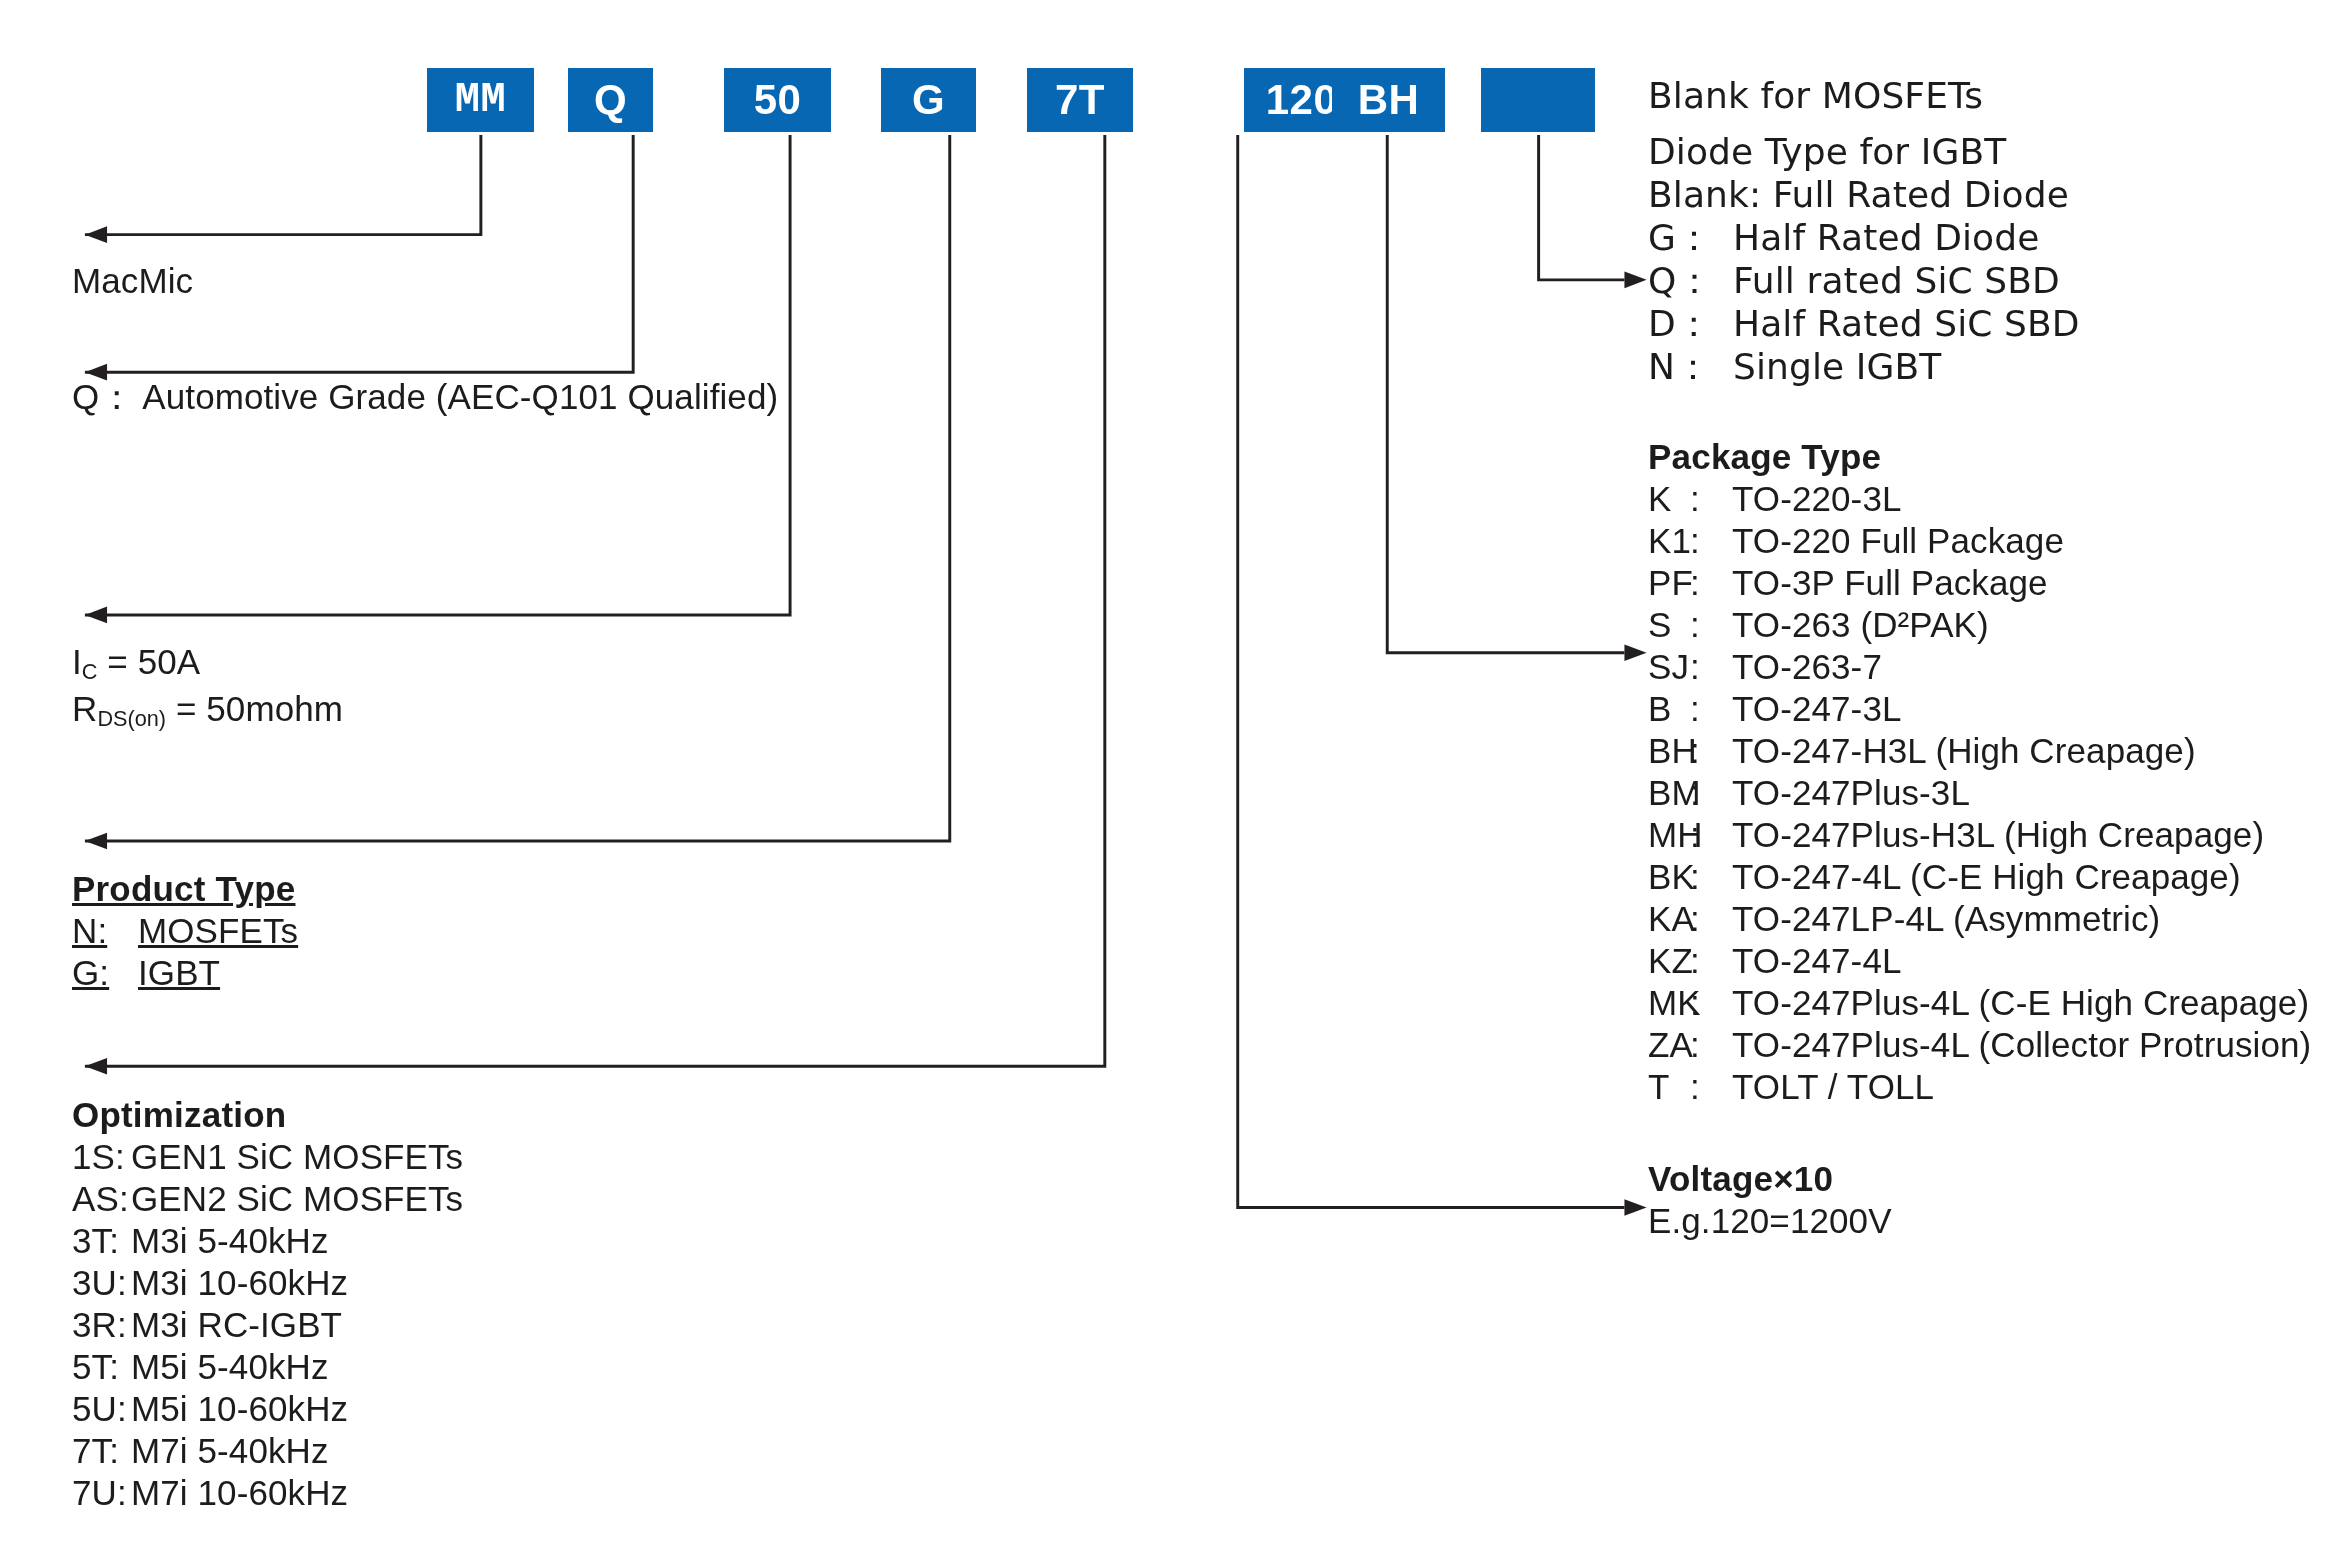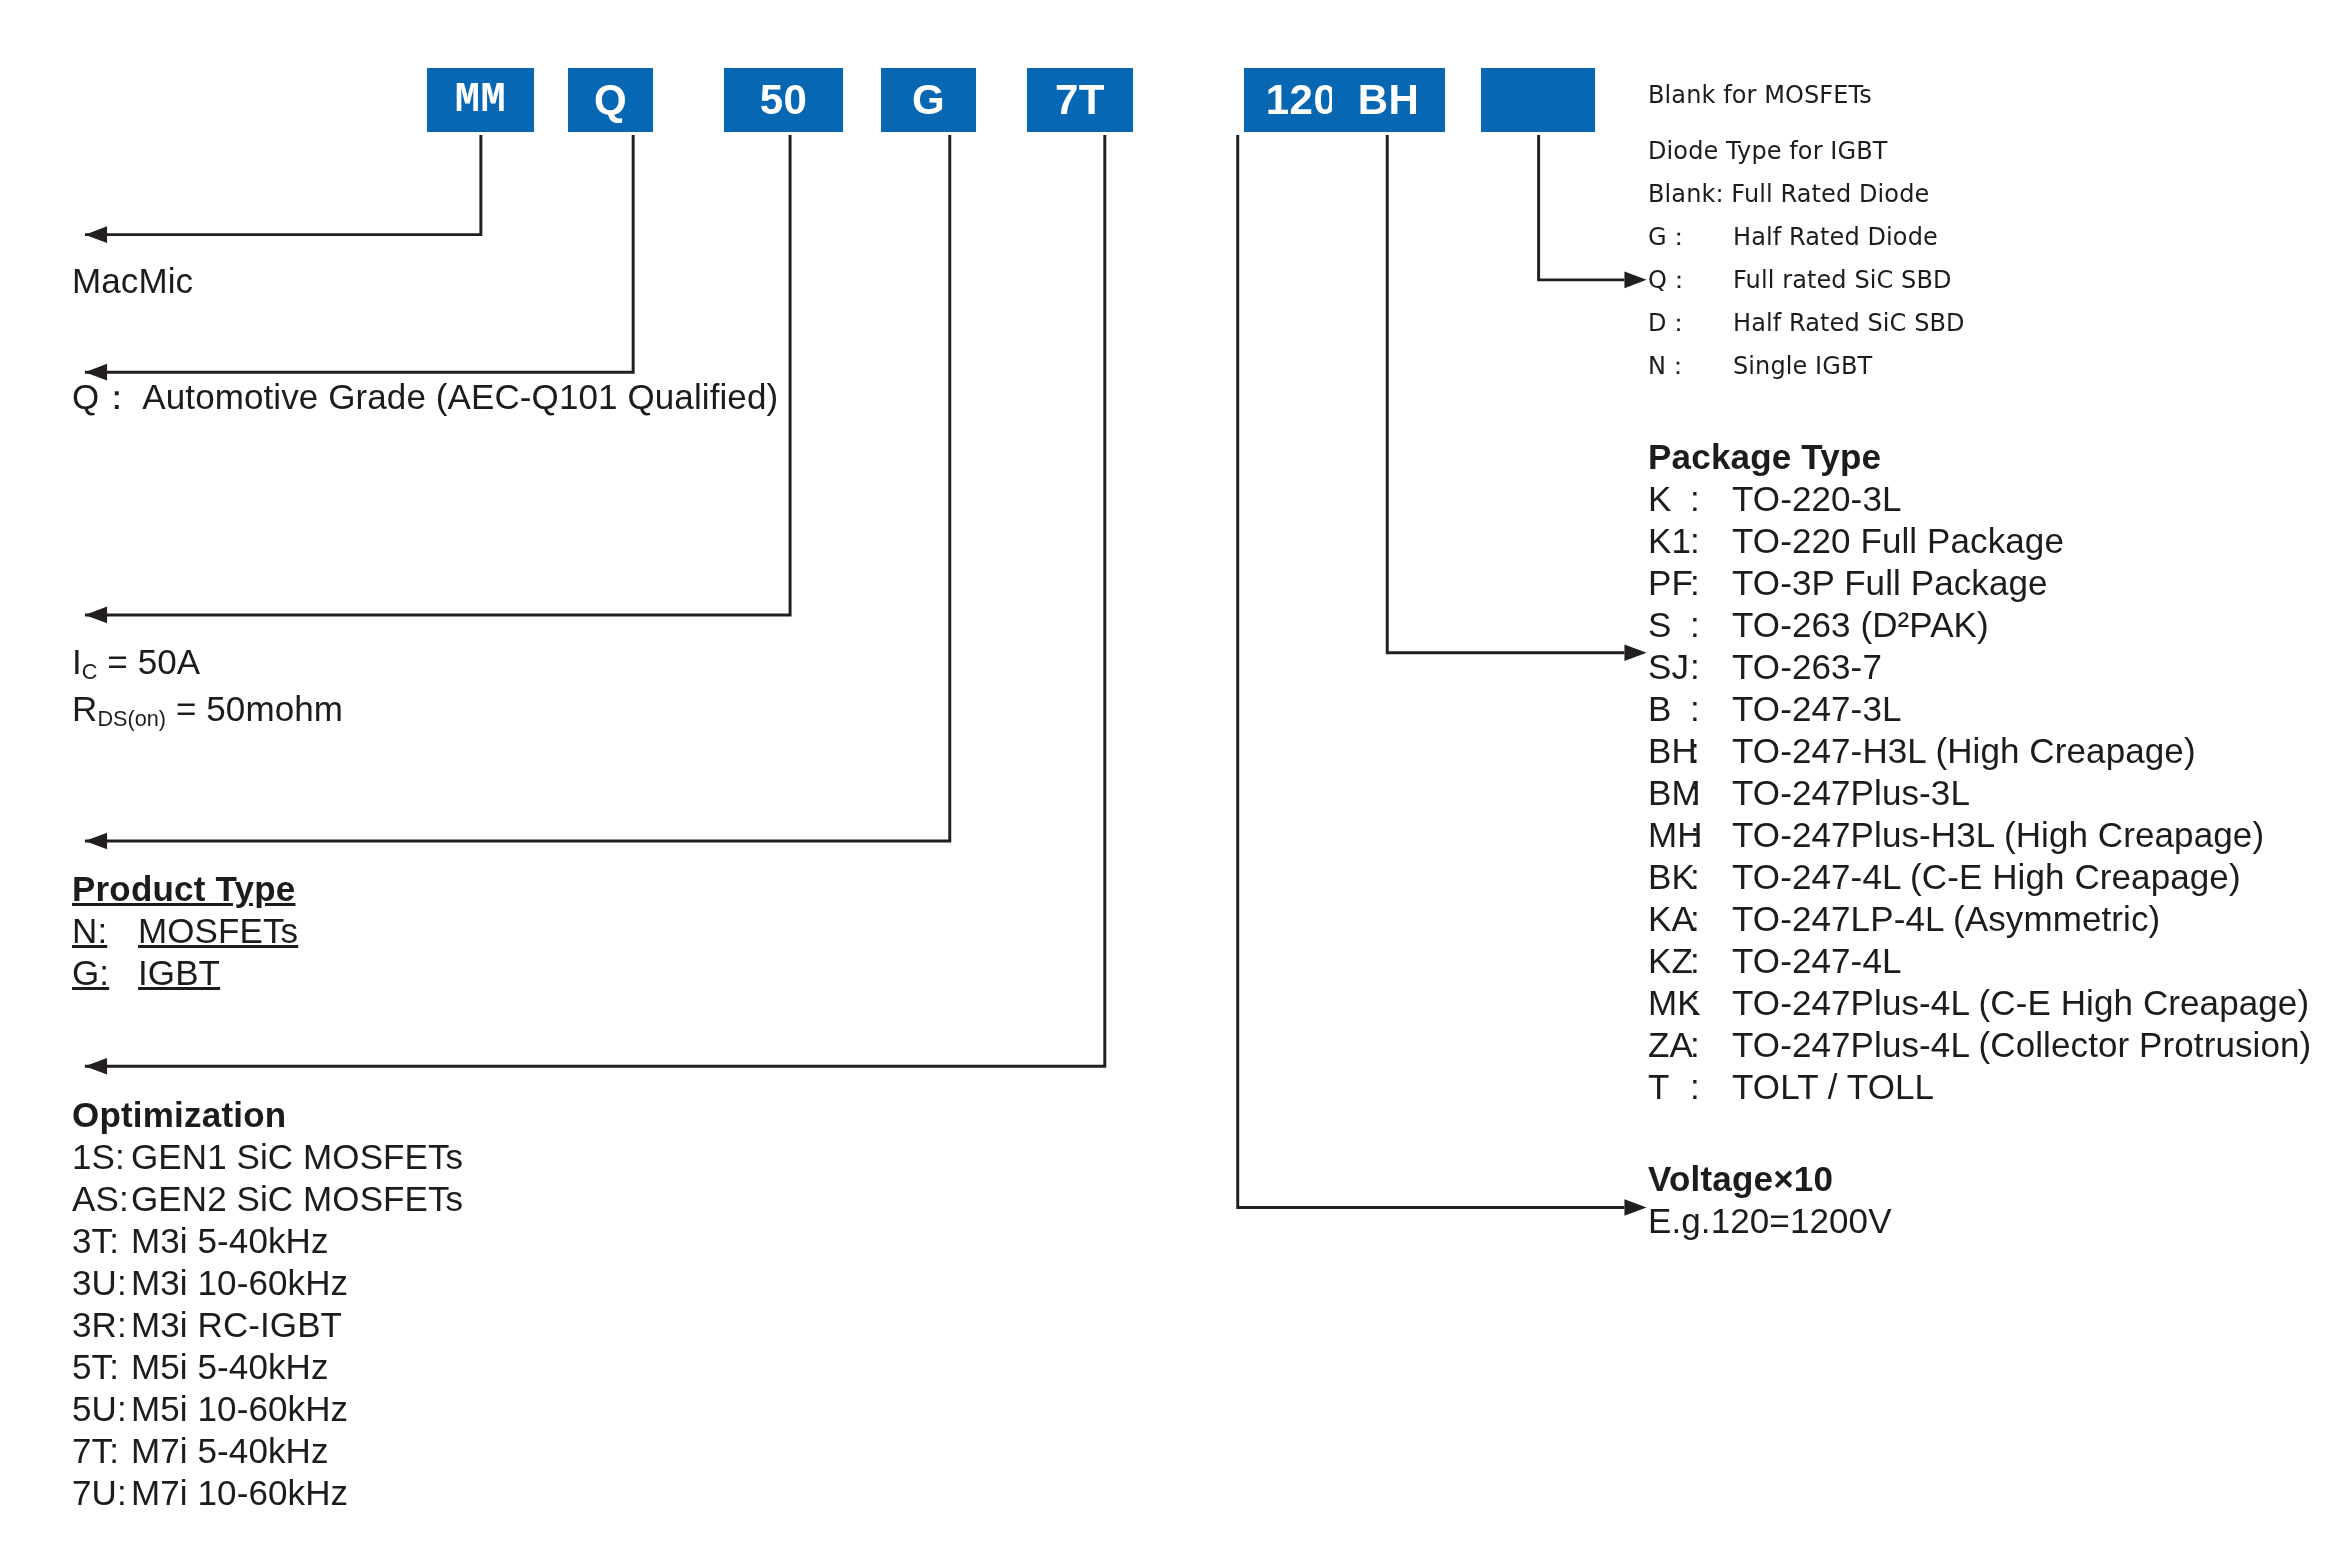--- a/index.html
+++ b/index.html
@@ -27,40 +27,40 @@
 
   
   svg.wires{position:absolute;left:0;top:0;width:2337px;height:1563px;pointer-events:none;}
   svg.wires path{fill:none;stroke:#231f20;stroke-width:3.2;}
   svg.wires polygon{fill:#231f20;}
 
   
   .tb{position:absolute;white-space:nowrap;}
   .tb .hd{font-weight:bold;font-size:35px;line-height:42px;letter-spacing:0.2px;}
   .tb .ln{font-size:35px;line-height:42px;letter-spacing:0.1px;}
-  .tb .ln.hum, .tb .hd.hum{font-family:"DejaVu Sans",sans-serif;font-size:24px;line-height:43px;}
+  .tb .ln.hum, .tb .hd.hum{font-family:"DejaVu Sans",sans-serif;font-size:36px;line-height:43px;}
 
   .sub{font-size:.62em;vertical-align:baseline;position:relative;top:.22em;letter-spacing:0;}
 
   .row{display:flex;}
   .row .k{display:inline-block;}
   .gap-a .k{width:59px;}
   .gap-b .k{width:85px;}
   .gap-c .k{width:66px;}
 </style>
 </head>
 <body>
 
 <div class="canvas">
 
   <div class="code-box" style="left:427px;top:68px;width:107px;height:64px;font-family:Liberation Mono, monospace;">MM</div>
 
   <div class="code-box" style="left:568px;top:68px;width:85px;height:64px;">Q</div>
 
-  <div class="code-box" style="left:724px;top:68px;width:119px;height:64px;">50</div>
+  <div class="code-box" style="left:724px;top:68px;width:107px;height:64px;">50</div>
 
   <div class="code-box" style="left:881px;top:68px;width:95px;height:64px;">G</div>
 
   <div class="code-box" style="left:1027px;top:68px;width:106px;height:64px;">7T</div>
 
   <div class="code-box" style="left:1244px;top:68px;width:115px;height:64px;">120</div>
 
   <div class="code-box" style="left:1332px;top:68px;width:113px;height:64px;">BH</div>
 
   <div class="code-box" style="left:1481px;top:68px;width:114px;height:64px;"></div>

